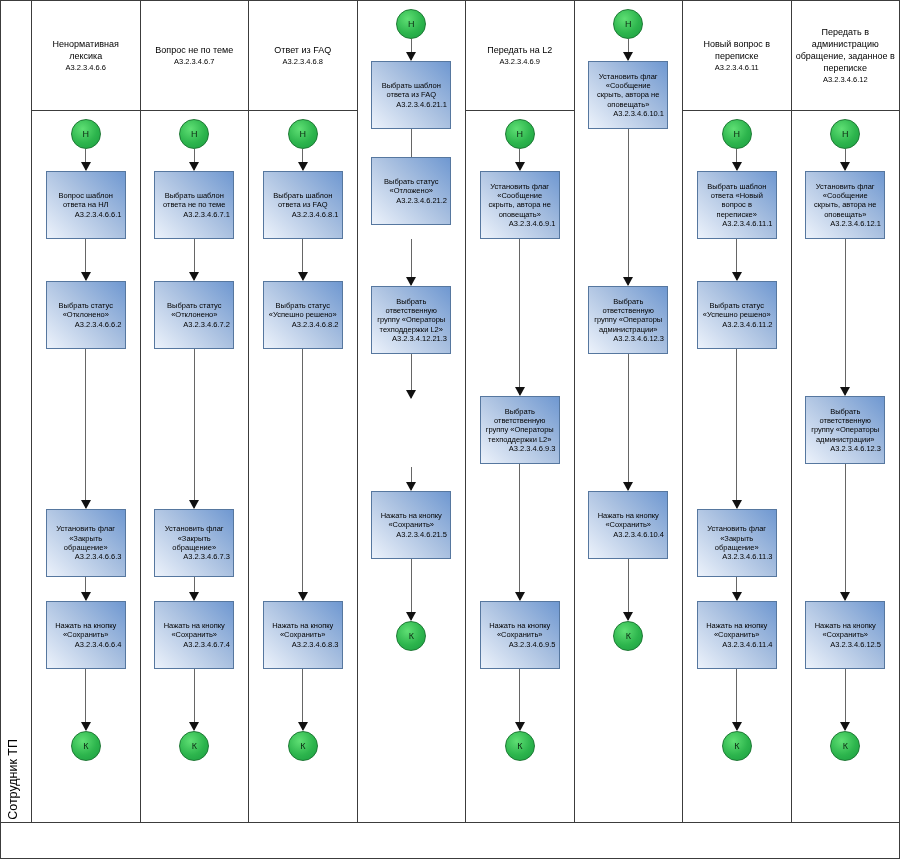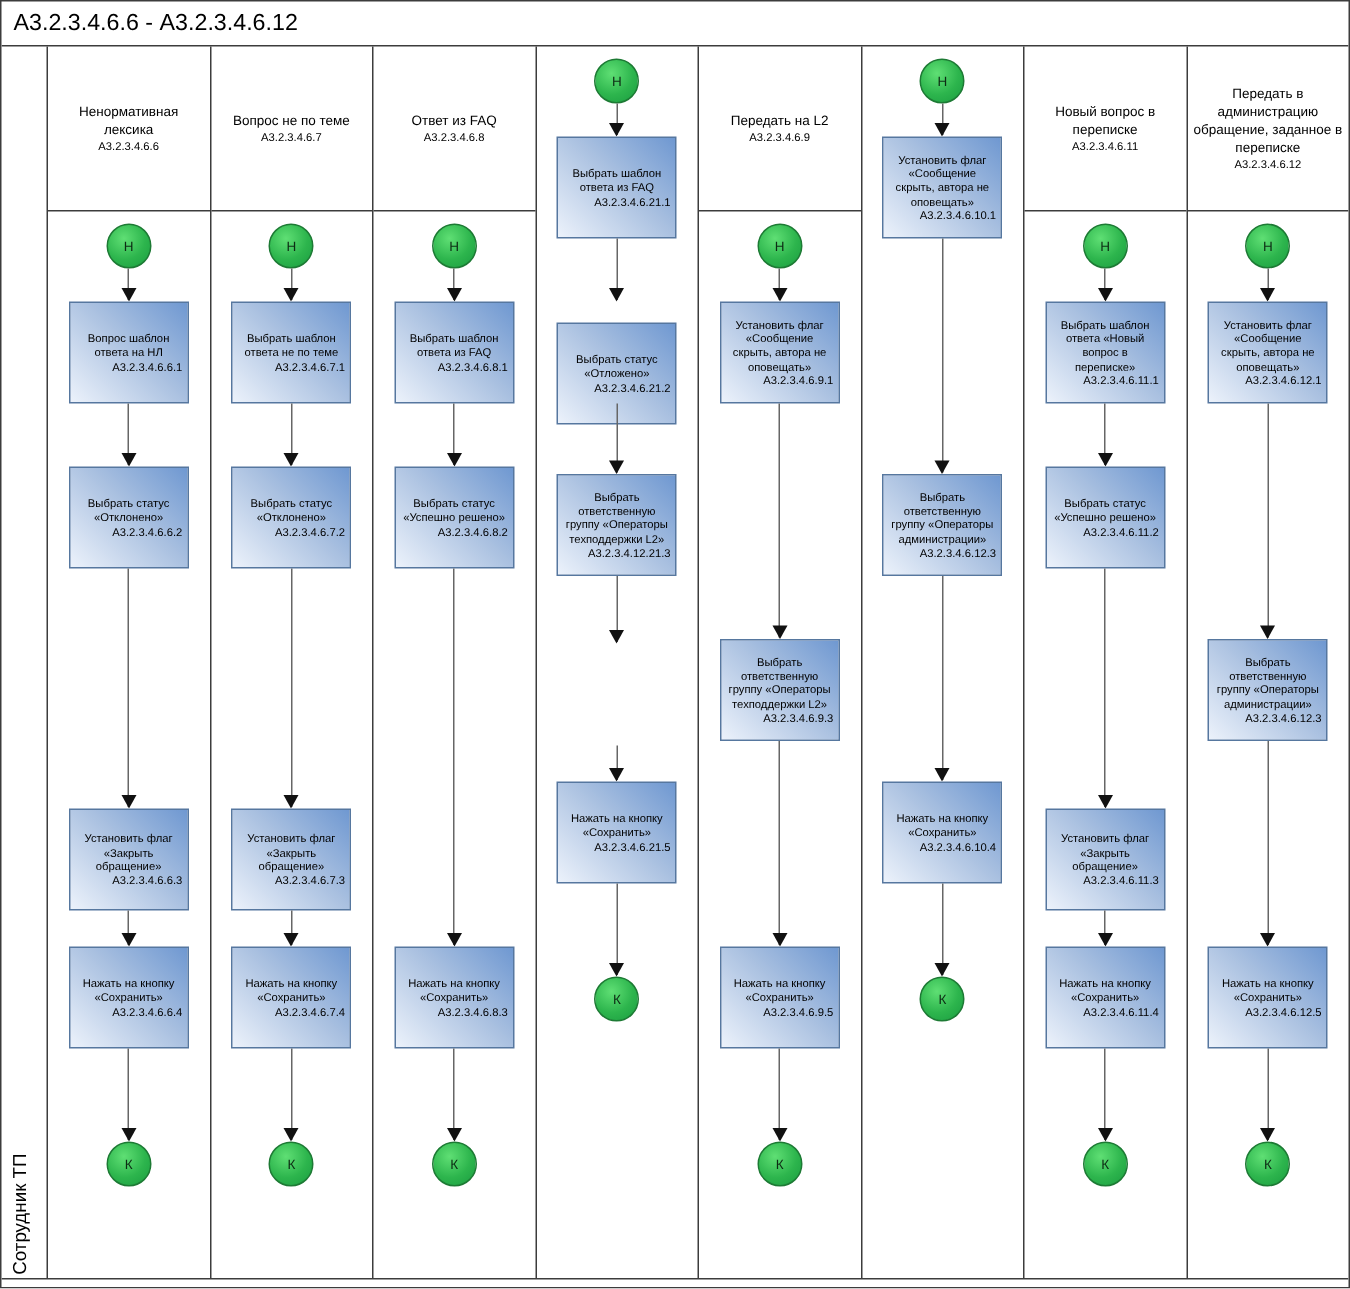--- a/index.html
+++ b/index.html
@@ -84,23 +84,20 @@
     width: 0; height: 0;
     border-left: 5px solid transparent;
     border-right: 5px solid transparent;
     border-top: 9px solid var(--arrow-head, #111);
   }
 </style>
 </head>
 <body>
 
 <div class="diagram" style="--grid-line: #3c3c3c; --connector-line: #666666; --arrow-head: #111111; --box-border: #56779f; --box-gradient-dark: #6f98d1; --box-gradient-mid: #a9c0e0; --box-gradient-light: #ecf2fb; --event-fill: #2db54d; --event-fill-light: #5fdf74; --event-border: #1d7a34; --text-color: #000000;">
-  <div class="title-bar">
-    <span>А3.2.3.4.6.6 - А3.2.3.4.6.12</span>
-  </div>
   <div class="body">
     <div class="lane-strip">
       <span class="lane-label">Сотрудник ТП</span>
     </div>
     <div class="columns" id="columns">
         <div class="column">
           <div class="col-header">
             <div class="col-header-label">Ненормативная лексика</div>
             <div class="col-header-code">А3.2.3.4.6.6</div>
           </div>
@@ -237,21 +234,21 @@
               <div class="arrow-head"></div>
             </div>
             <div class="step" style="top: 60px;">
               <div class="step-label">Выбрать шаблон ответа из FAQ</div>
               <div class="step-code">А3.2.3.4.6.21.1</div>
             </div>
             <div class="arrow" style="top: 128px; height: 42px;">
               <div class="arrow-line"></div>
               <div class="arrow-head"></div>
             </div>
-            <div class="step" style="top: 184px;">
+            <div class="step" style="top: 156px;">
               <div class="step-label">Выбрать статус «Отложено»</div>
               <div class="step-code">А3.2.3.4.6.21.2</div>
             </div>
             <div class="arrow" style="top: 238px; height: 47px;">
               <div class="arrow-line"></div>
               <div class="arrow-head"></div>
             </div>
             <div class="step" style="top: 285px;">
               <div class="step-label">Выбрать ответственную группу «Операторы техподдержки L2»</div>
               <div class="step-code">А3.2.3.4.12.21.3</div>

